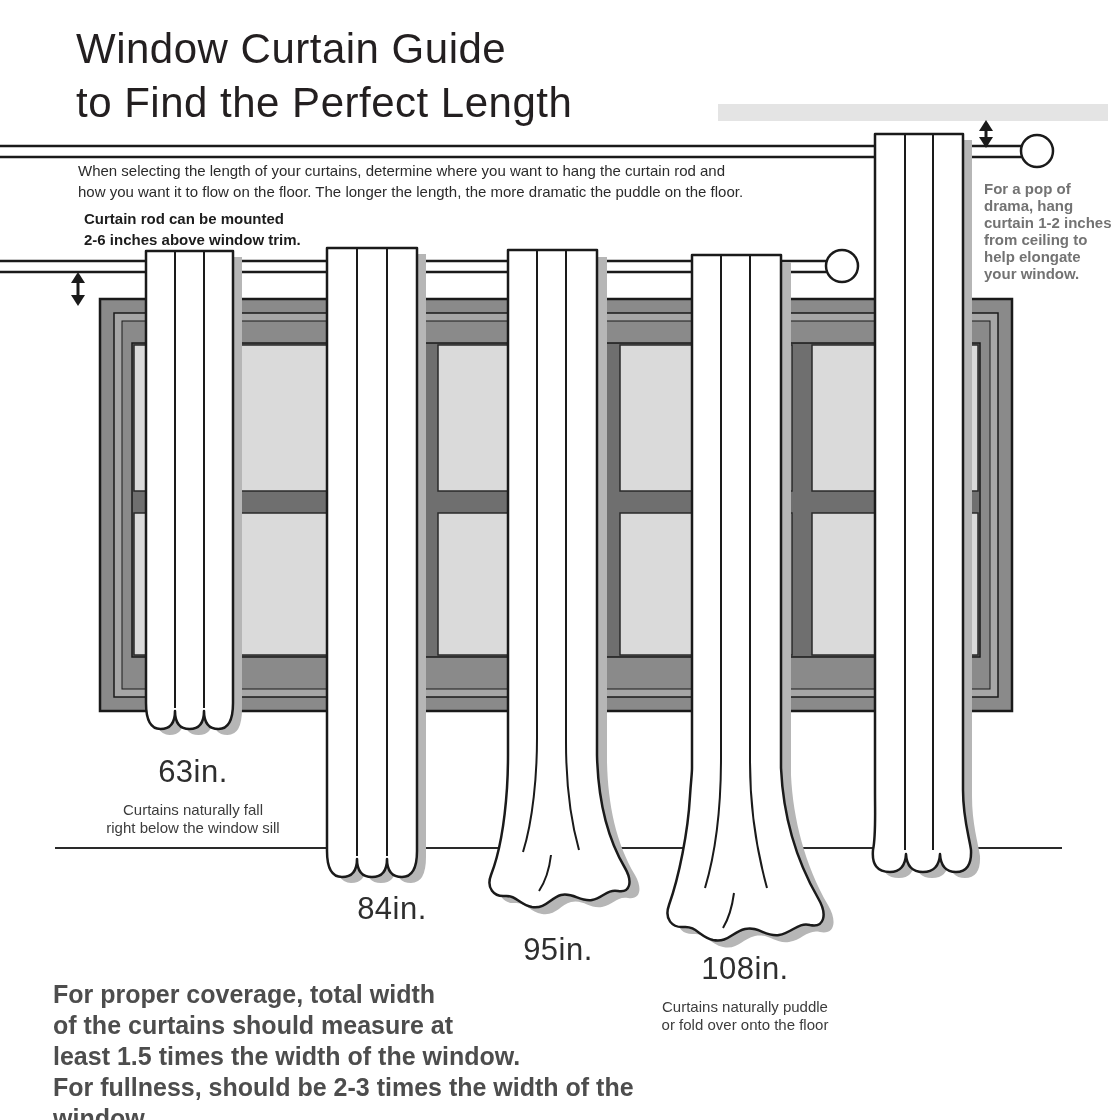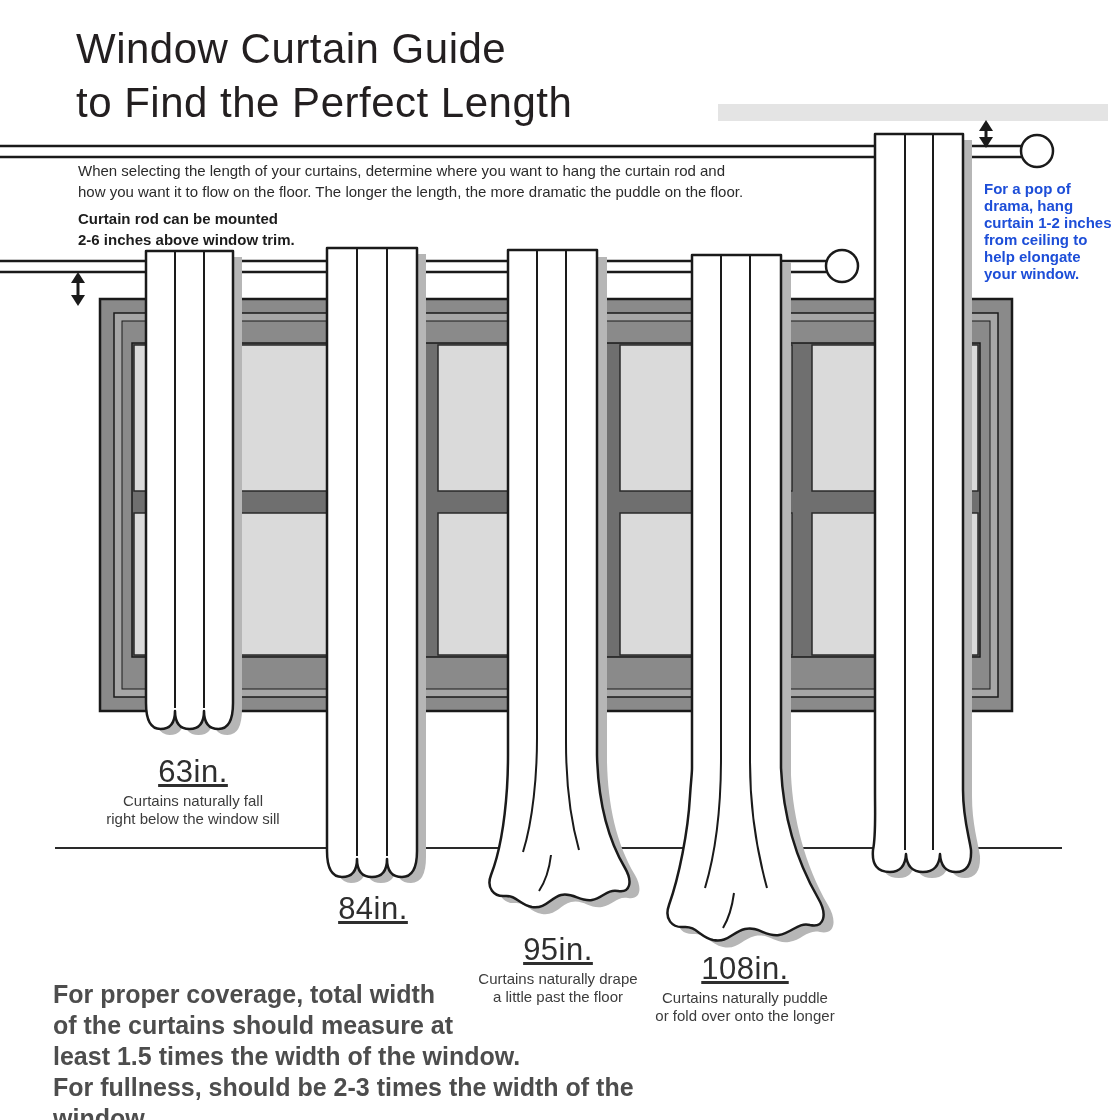--- a/index.html
+++ b/index.html
@@ -7,27 +7,27 @@
     position:relative;width:1120px;height:1120px;overflow:hidden;
     background:#ffffff;font-family:"Liberation Sans", sans-serif;color:#231f20;
   }
   .canvas svg{position:absolute;left:0;top:0;}
   .txt{position:absolute;white-space:pre-line;}
   .title{
     left:76px;top:22px;font-size:42px;line-height:54px;font-weight:500;
     letter-spacing:0.5px;color:#231f20;
   }
   .intro{left:78px;top:160px;font-size:15px;line-height:21px;color:#2b2b2b;}
-  .rod-note{left:78px;top:208px;font-size:15px;line-height:21px;font-weight:bold;color:#1c1c1c;}
-  .drama-tip{left:984px;top:180px;width:130px;font-size:15px;line-height:17px;font-weight:bold;color:#1d4ed8;}
+  .rod-note{left:84px;top:208px;font-size:15px;line-height:21px;font-weight:bold;color:#1c1c1c;}
+  .drama-tip{left:984px;top:180px;width:130px;font-size:15px;line-height:17px;font-weight:bold;color:#737373;}
   .curtain-label{position:absolute;width:270px;text-align:center;}
-  .curtain-label .len{font-size:31px;line-height:34px;color:#2e2e2e;letter-spacing:0.5px;text-decoration:underline;}
-  .curtain-label .desc{margin-top:3px;font-size:15px;line-height:18px;color:#3c3c3c;white-space:pre-line;}
+  .curtain-label .len{font-size:31px;line-height:34px;color:#2e2e2e;letter-spacing:0.5px;}
+  .curtain-label .desc{margin-top:12px;font-size:15px;line-height:18px;color:#3c3c3c;white-space:pre-line;}
   .lbl-63 {left:58px; top:755px;}
-  .lbl-84 {left:238px;top:892px;}
+  .lbl-84 {left:257px;top:892px;}
   .lbl-95 {left:423px;top:933px;}
   .lbl-108{left:610px;top:952px;}
   .lbl-95120{left:793px;top:888px;}
   .footer{
     left:53px;top:979px;font-size:25px;line-height:31px;font-weight:bold;color:#4d4d4d;
     width:660px;
   }
 </style>
 </head>
 <body>
@@ -127,26 +127,24 @@
   <div class="curtain-label lbl-63">
     <div class="len">63in.</div>
     <div class="desc">Curtains naturally fall
 right below the window sill</div>
   </div>
   <div class="curtain-label lbl-84">
     <div class="len">84in.</div>
   </div>
   <div class="curtain-label lbl-95">
     <div class="len">95in.</div>
-    <div class="desc">Curtains naturally drape
-a little past the floor</div>
   </div>
   <div class="curtain-label lbl-108">
     <div class="len">108in.</div>
     <div class="desc">Curtains naturally puddle
-or fold over onto the longer</div>
+or fold over onto the floor</div>
   </div>
 
   <div class="txt footer">For proper coverage, total width
 of the curtains should measure at
 least 1.5 times the width of the window.
 For fullness, should be 2-3 times the width of the window.</div>
 </div>
 
 </body></html>

